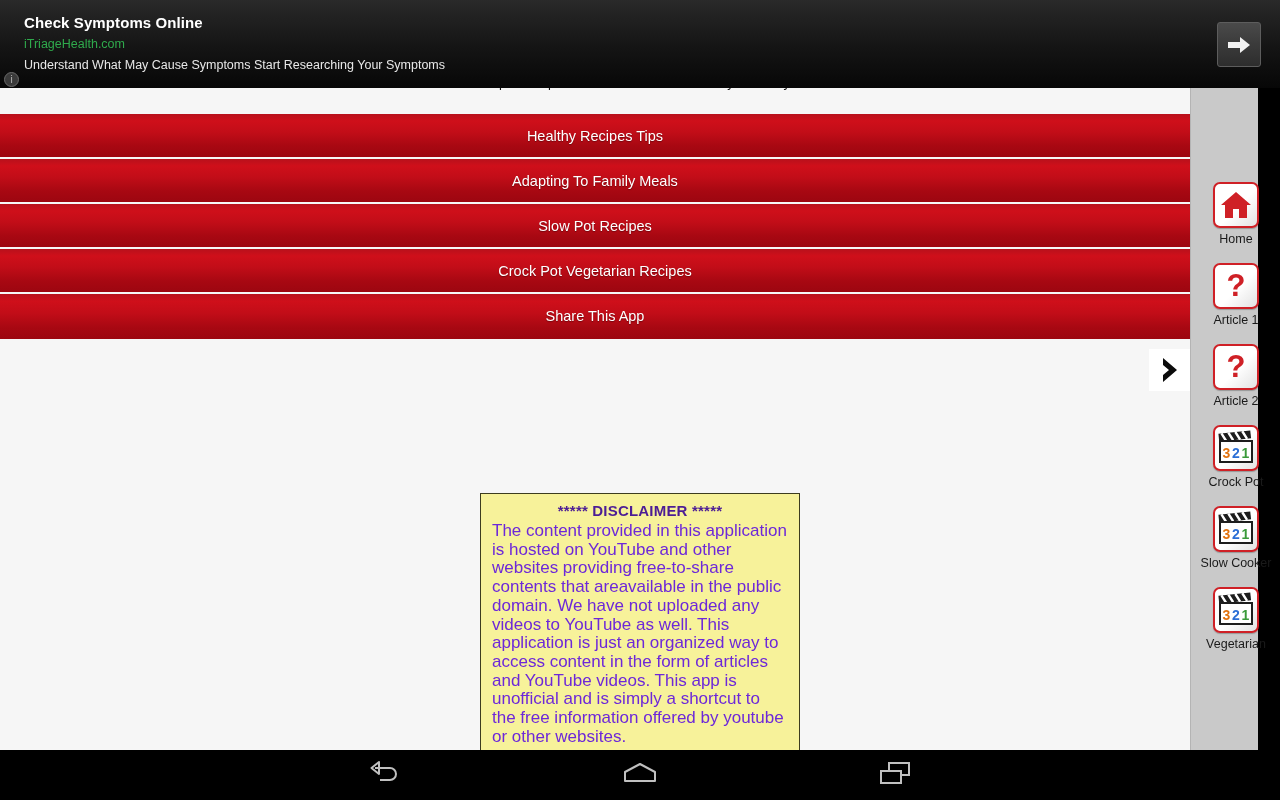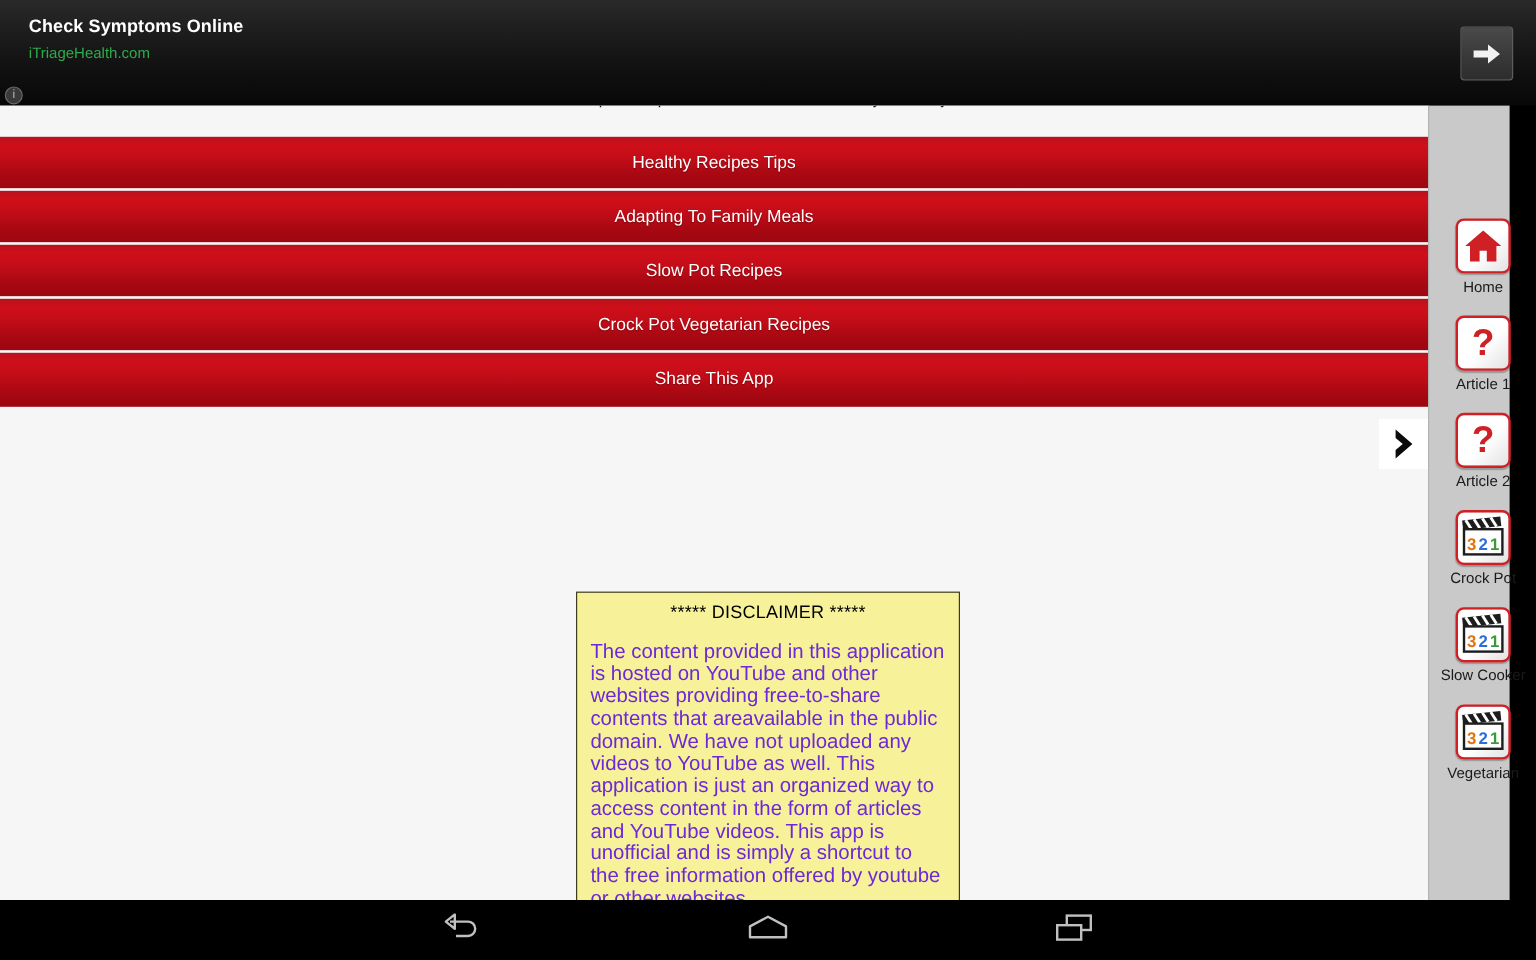--- a/index.html
+++ b/index.html
@@ -80,22 +80,22 @@
   }
   .slide-tab svg { display:block; }
 
   
   .disclaimer {
     position:absolute; left:480px; top:405px; width:320px;
     background:#f7f29a; border:1px solid #3d3d1f;
     padding:8px 11px 12px 11px;
   }
   .disc-title {
-    text-align:center; font-size:15px; font-weight:normal; color:#000000;
-    letter-spacing:.2px; margin-bottom:15px;
+    text-align:center; font-size:15px; font-weight:bold; color:#4c1d95;
+    letter-spacing:.2px; margin-bottom:3px;
   }
   .disc-body {
     font-size:17px; line-height:18.7px; color:#6d28d9;
   }
   .disc-body p + p { margin-top:19px; }
 
   
   .sidebar {
     position:absolute; left:1190px; top:88px; width:68px; height:662px;
     background:#c9c9c9;
@@ -133,20 +133,21 @@
   .nav-gap { width:145px; }
 </style>
 </head>
 <body>
 
 <div id="screen">
 
   <div class="ad-banner">
     <div class="ad-title">Check Symptoms Online</div>
     <div class="ad-url">iTriageHealth.com</div>
+    <div class="ad-desc">Understand What May Cause Symptoms Start Researching Your Symptoms</div>
     <div class="ad-info">
       <span>i</span>
     </div>
     <div class="ad-cta">
       <span>
         <svg width="26" height="20" viewBox="0 0 26 20">
           <path d="M2 7 H14 V2 L24 10 L14 18 V13 H2 Z" fill="#f2f2f2"></path>
         </svg>
       </span>
     </div>

